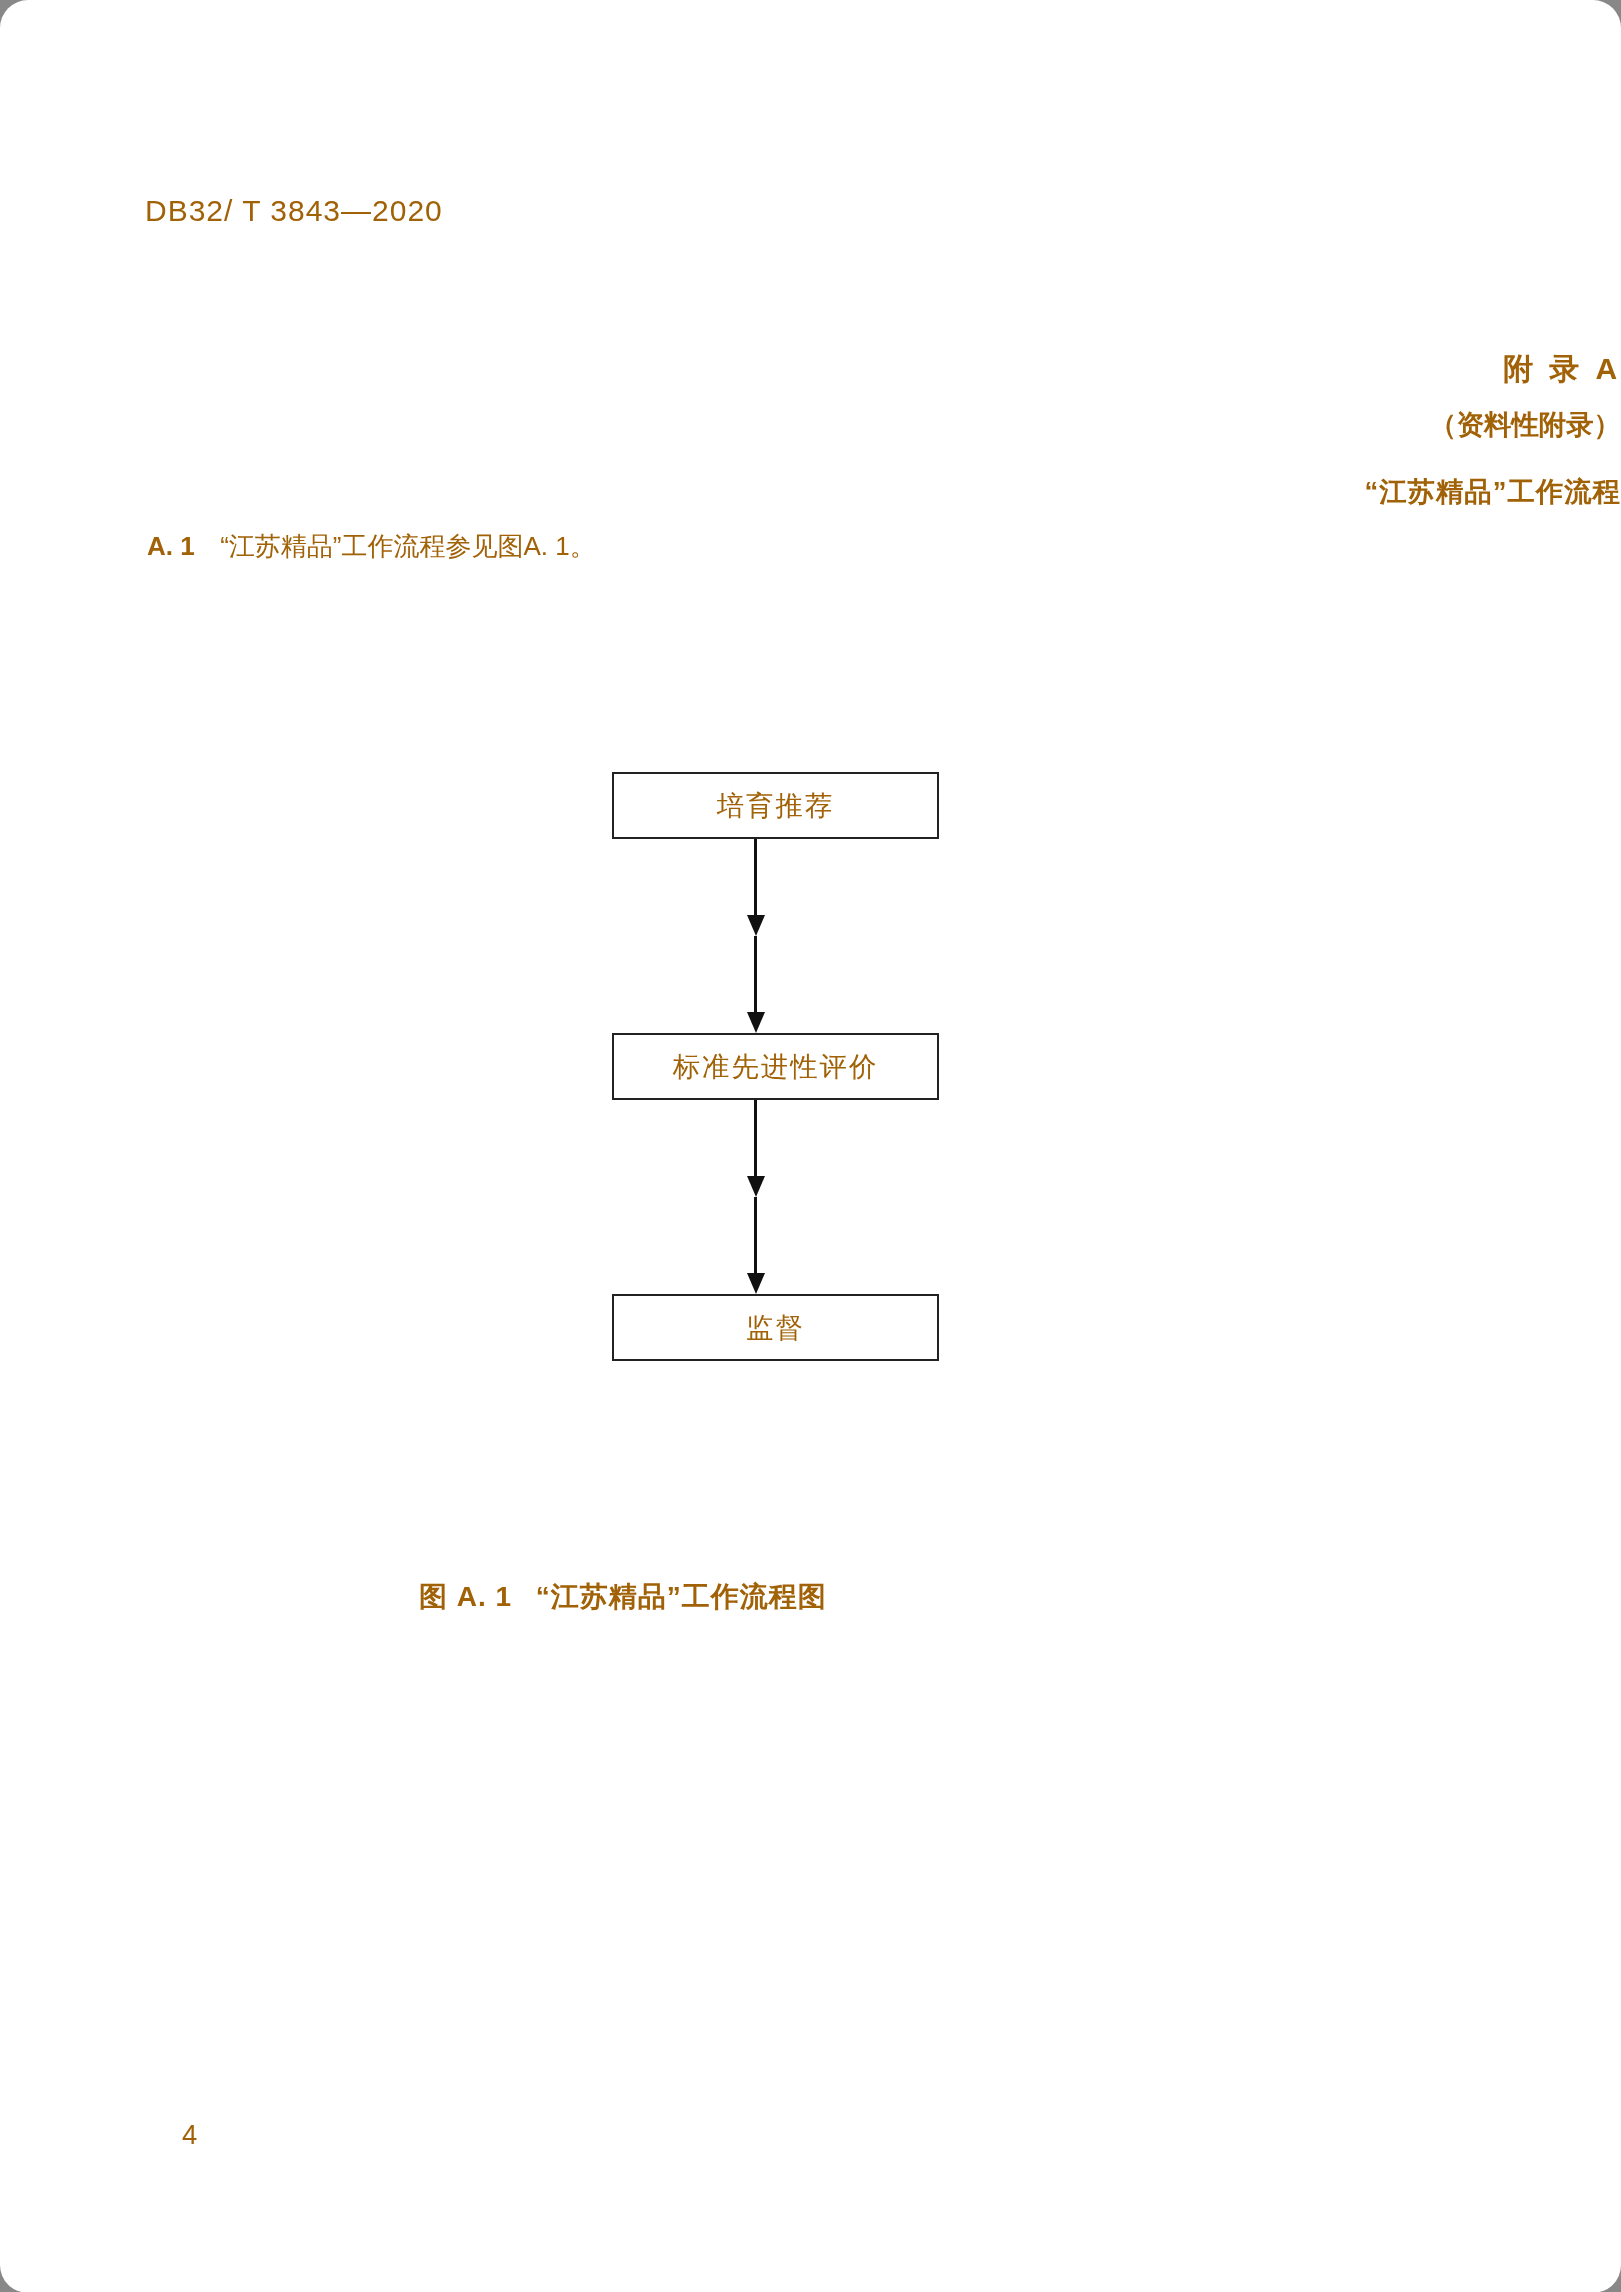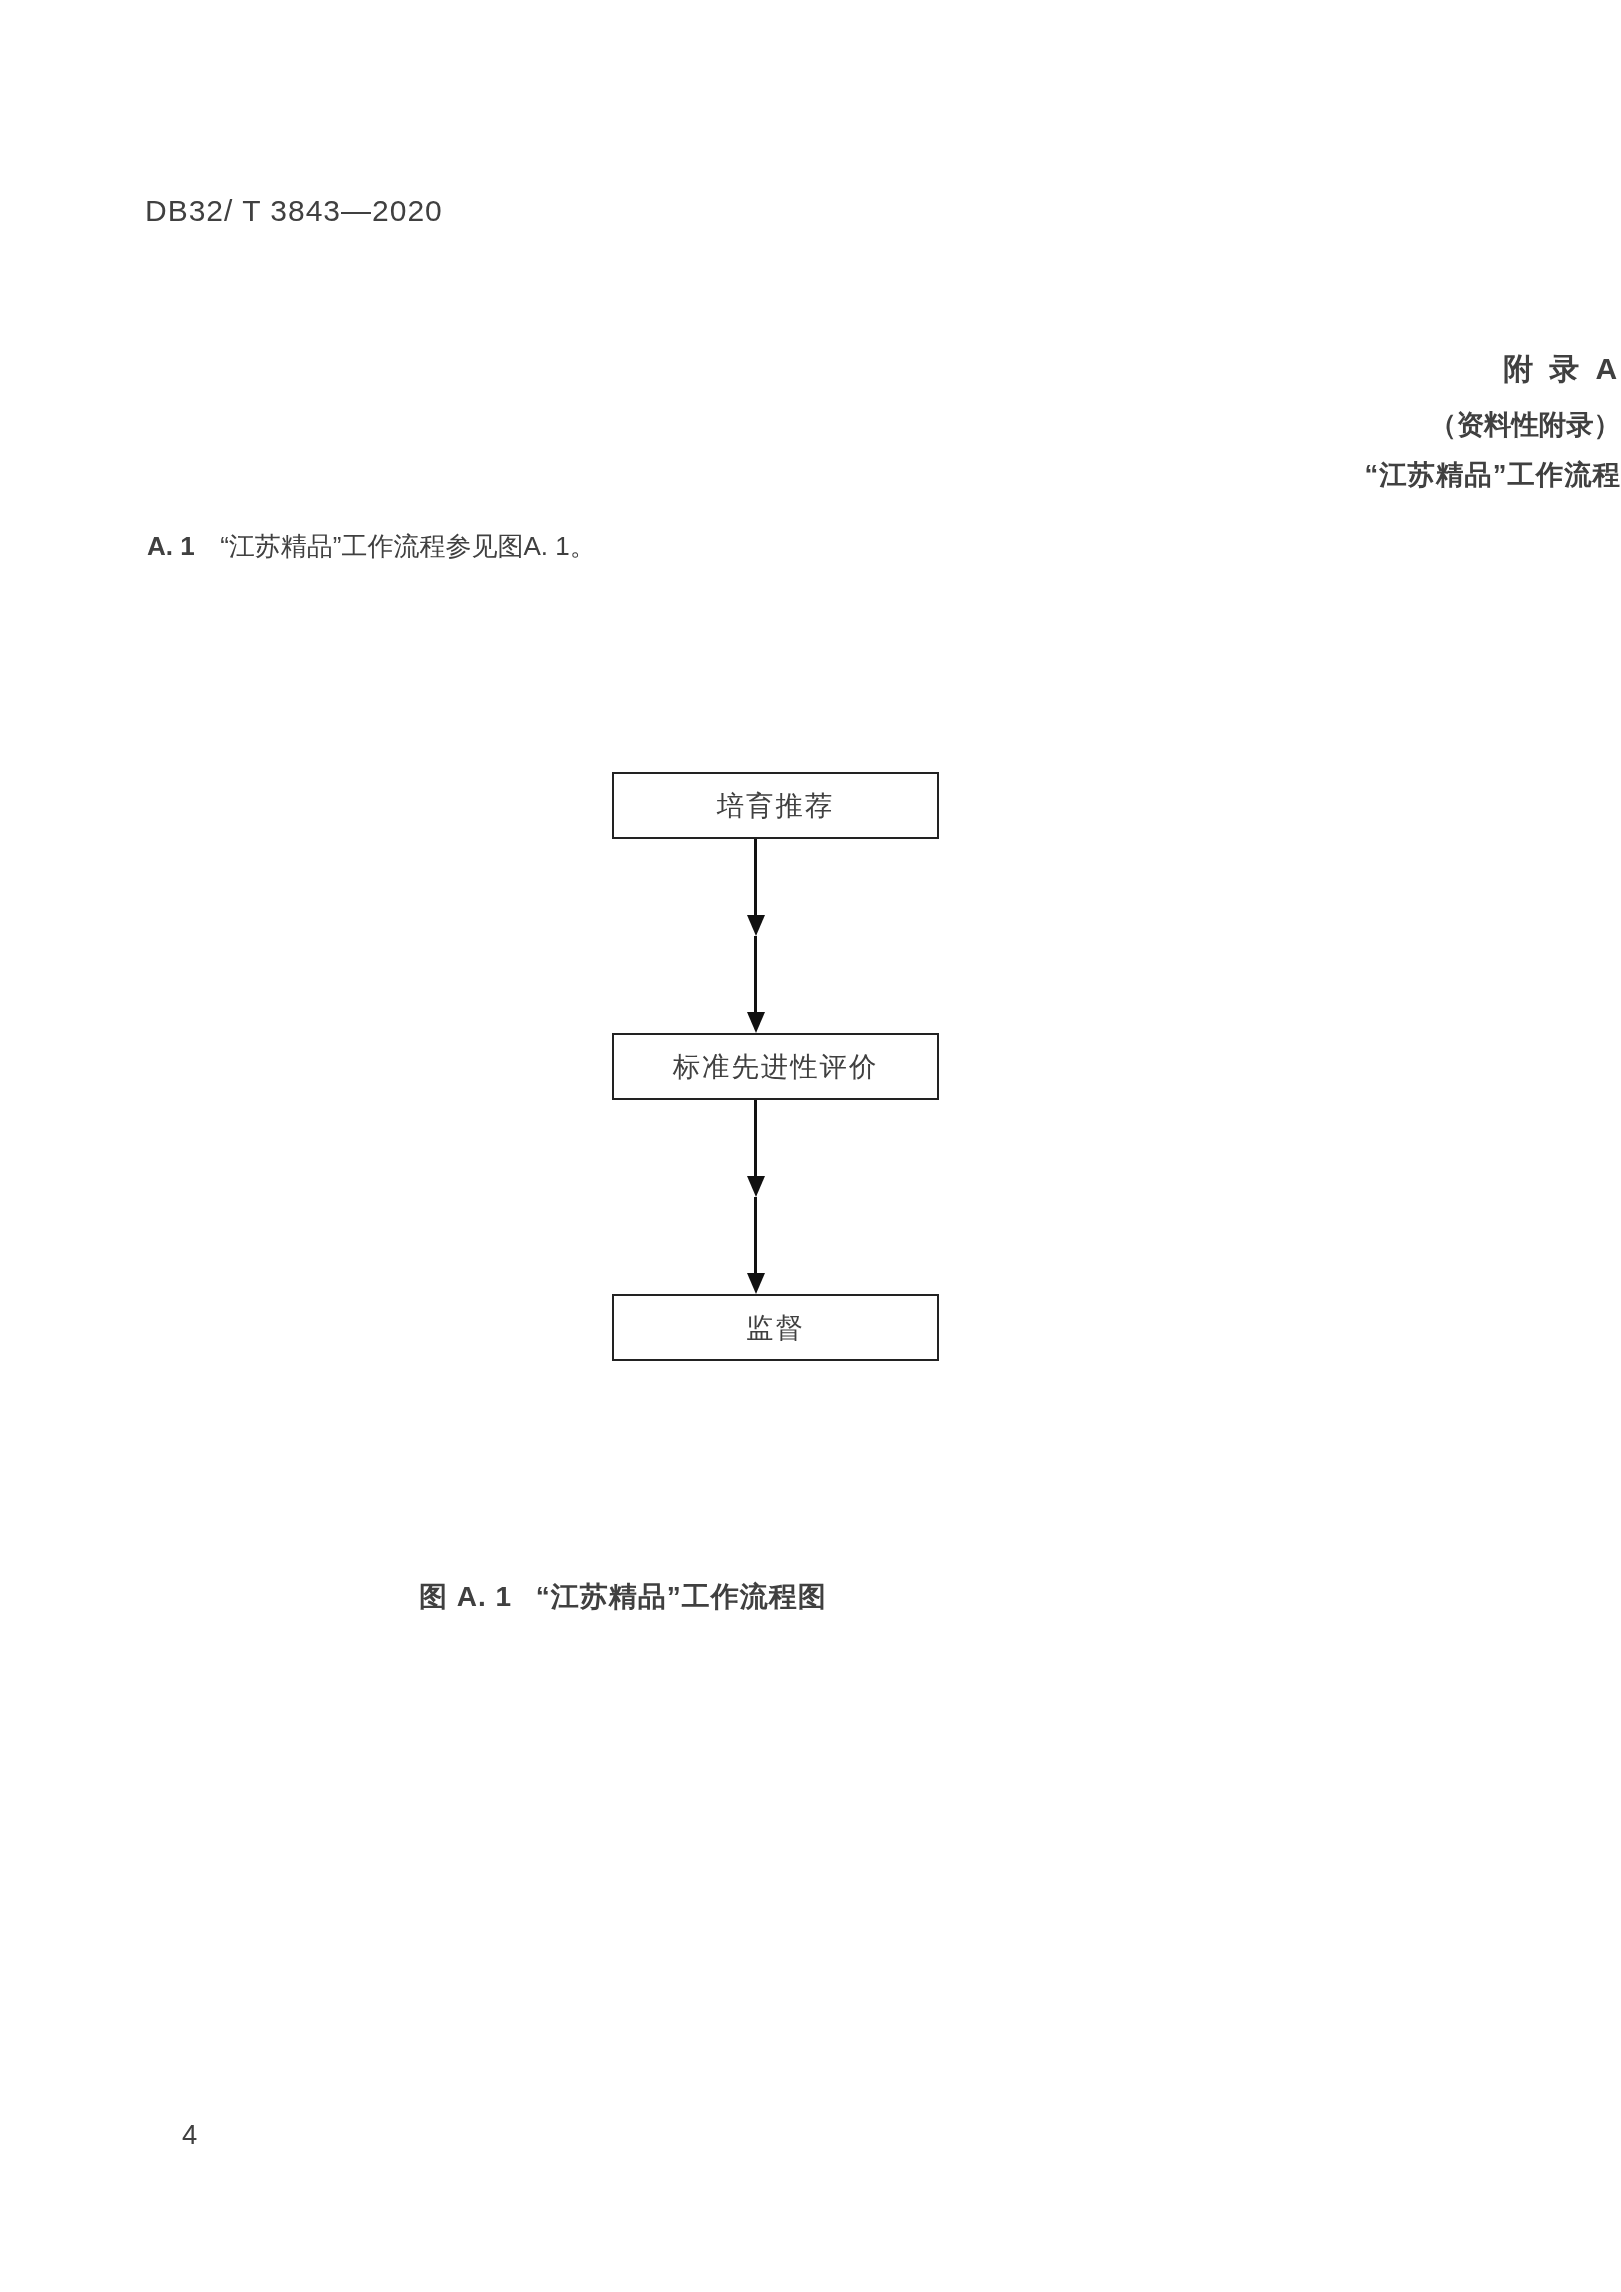--- a/index.html
+++ b/index.html
@@ -7,22 +7,23 @@
     padding: 0;
     background: #888;
   }
   .page {
     position: relative;
     width: 1621px;
     height: 2293px;
     margin: 0 auto;
     background: #ffffff;
     font-family: "Liberation Sans", sans-serif;
-    color: #404040;
+    color: #a16207;
     overflow: hidden;
+    border-radius: 28px;
   }
 
   .doc-header {
     position: absolute;
     left: 145px;
     top: 194px;
     font-size: 30px;
     letter-spacing: 1px;
     font-weight: 500;
   }
@@ -35,21 +36,21 @@
     text-align: right;
     font-weight: bold;
   }
   .appendix-title {
     font-size: 30px;
     letter-spacing: 3.9px;
     margin-bottom: 16.7px;
   }
   .appendix-subtitle {
     font-size: 27.4px;
-    margin-bottom: 14px;
+    margin-bottom: 31px;
   }
   .appendix-subject {
     font-size: 27.4px;
     letter-spacing: 1px;
   }
 
   .clause {
     position: absolute;
     left: 147px;
     top: 529px;

